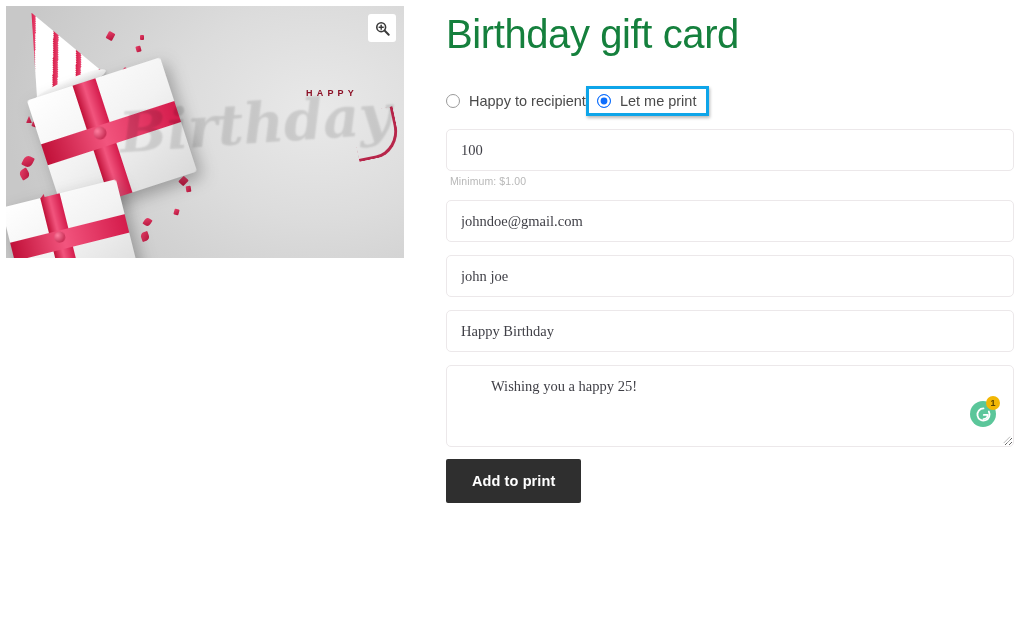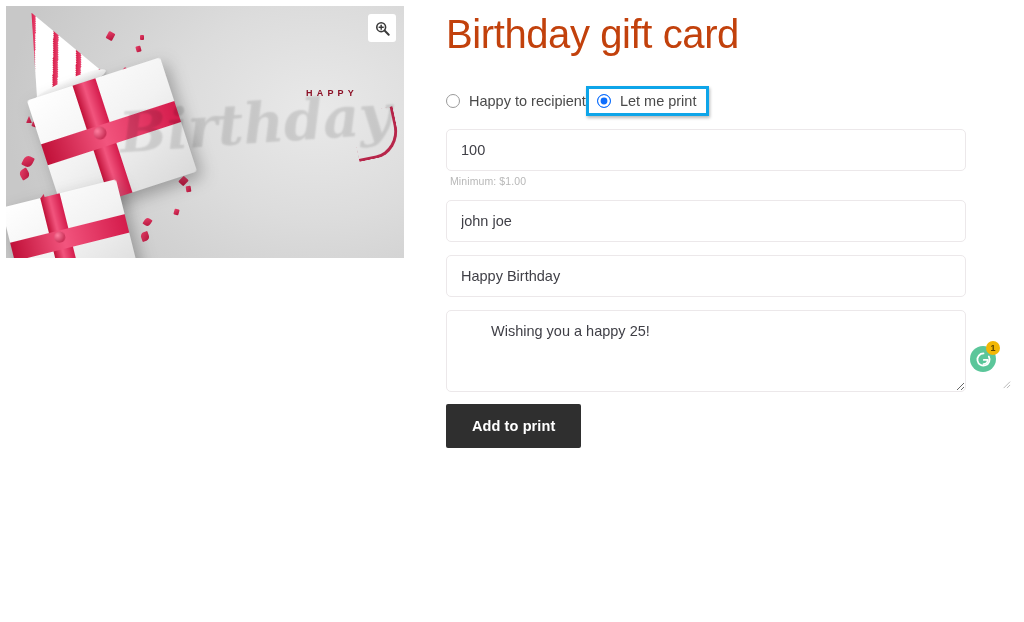--- a/index.html
+++ b/index.html
@@ -156,21 +156,21 @@
   .form-col {
     position: absolute;
     left: 446px; top: 0;
     width: 568px;
   }
   .product-title {
     margin: 0;
     padding-top: 11px;
     font-size: 40px;
     font-weight: 300;
-    color: #c2410c;
+    color: #15803d;
     letter-spacing: -0.4px;
     line-height: 1.15;
   }
 
   .radio-row {
     display: flex;
     align-items: center;
     margin-top: 28px;
     height: 32px;
   }
@@ -199,27 +199,27 @@
 
   .hl-box {
     position: relative;
     border: 3px solid #0ea5e9;
     background: #ffffff;
     padding: 4px 10px 4px 8px;
     box-shadow: 1px 2px 3px rgba(0,0,0,.28);
   }
 
   .field {
-    width: 520px;
+    width: 568px;
     height: 42px;
     border: 1px solid #ece8ea;
     border-radius: 5px;
     background: #fff;
     padding: 0 14px;
-    font-family: Liberation Sans, sans-serif;
+    font-family: Liberation Serif, serif;
     font-size: 14.5px;
     color: #3f3f46;
     outline: none;
     display: block;
   }
   .field-amount { margin-top: 12px; }
   .helper {
     font-size: 10.5px;
     color: #b8b8b8;
     margin: 4px 0 0 4px;
@@ -387,20 +387,21 @@
         </label>
       </div>
 
     </div>
 
     <input class="field field-amount" type="text" value="100" placeholder="Amount" style="">
     <div class="helper">Minimum: $1.00</div>
 
 
 
+    <input class="field gap" type="text" value="johndoe@gmail.com" placeholder="Your email" style="">
 
     <input class="field gap" type="text" value="john joe" placeholder="Your name" style="">
 
     <input class="field gap" type="text" value="Happy Birthday" placeholder="Subject" style="">
 
     <div class="ta-wrap">
       <textarea class="field" placeholder="Message" style="">Wishing you a happy 25!</textarea>
 
       <div class="grammarly">
         <div class="gm-circle">

